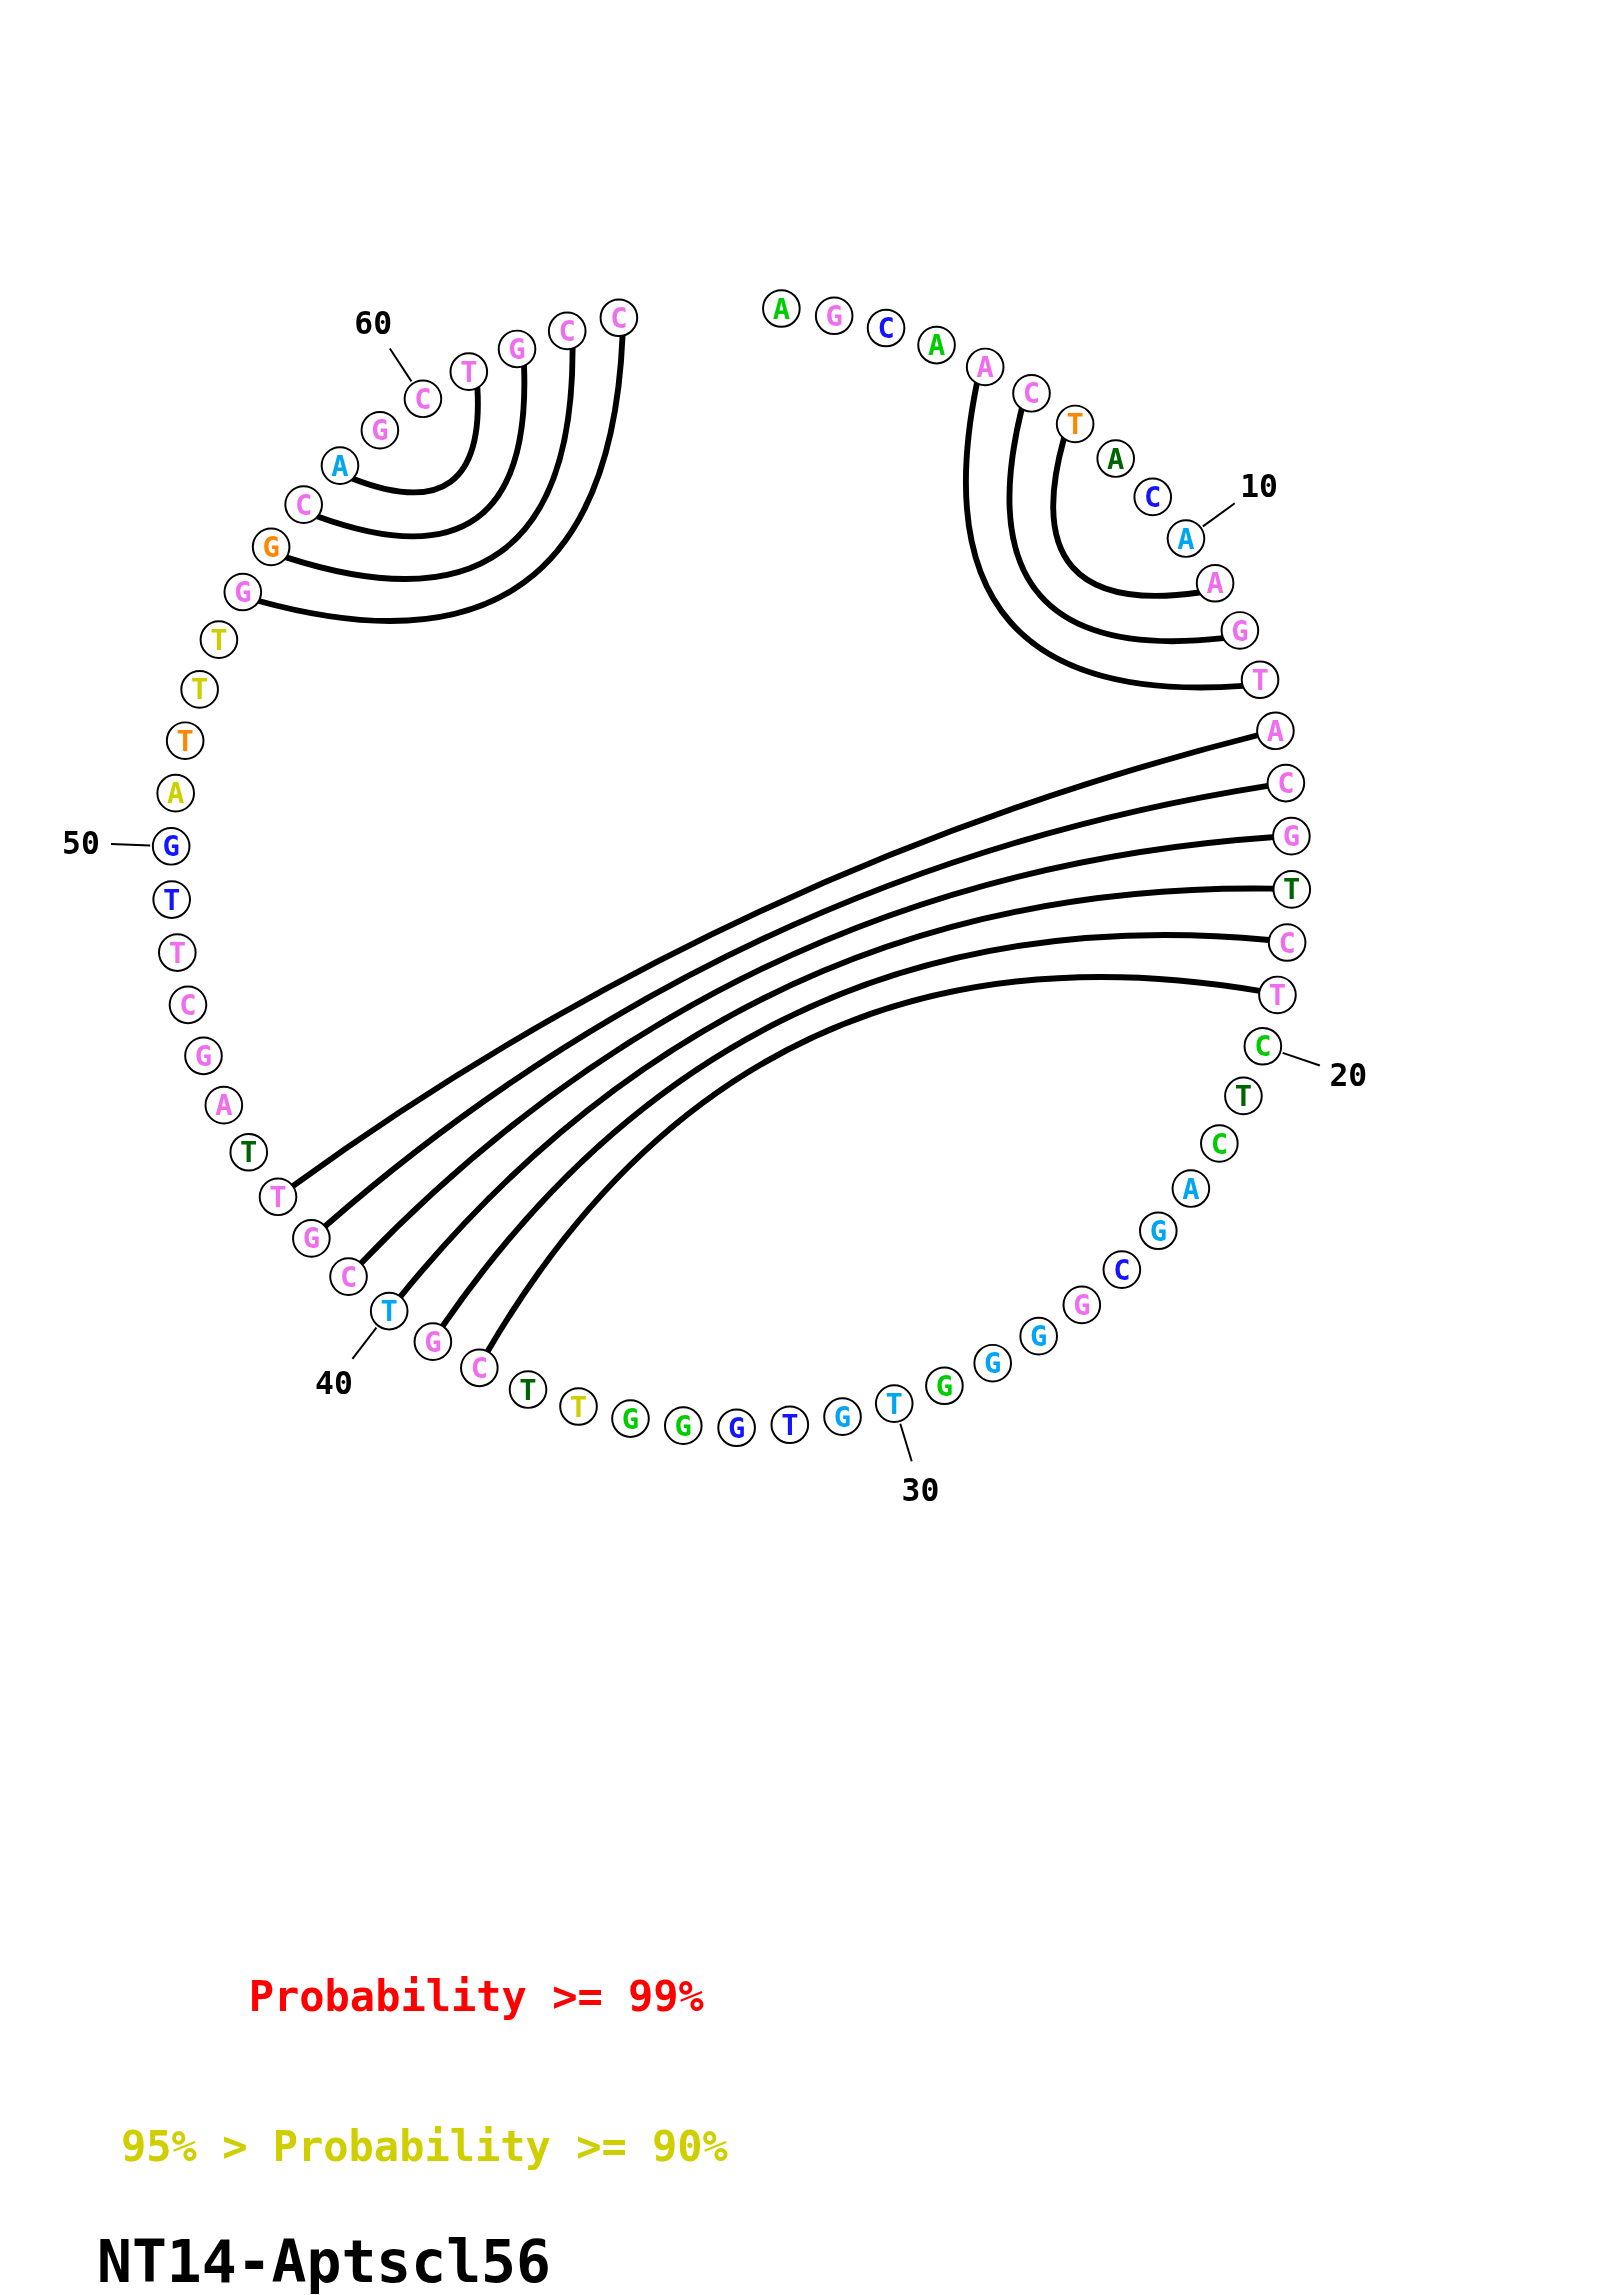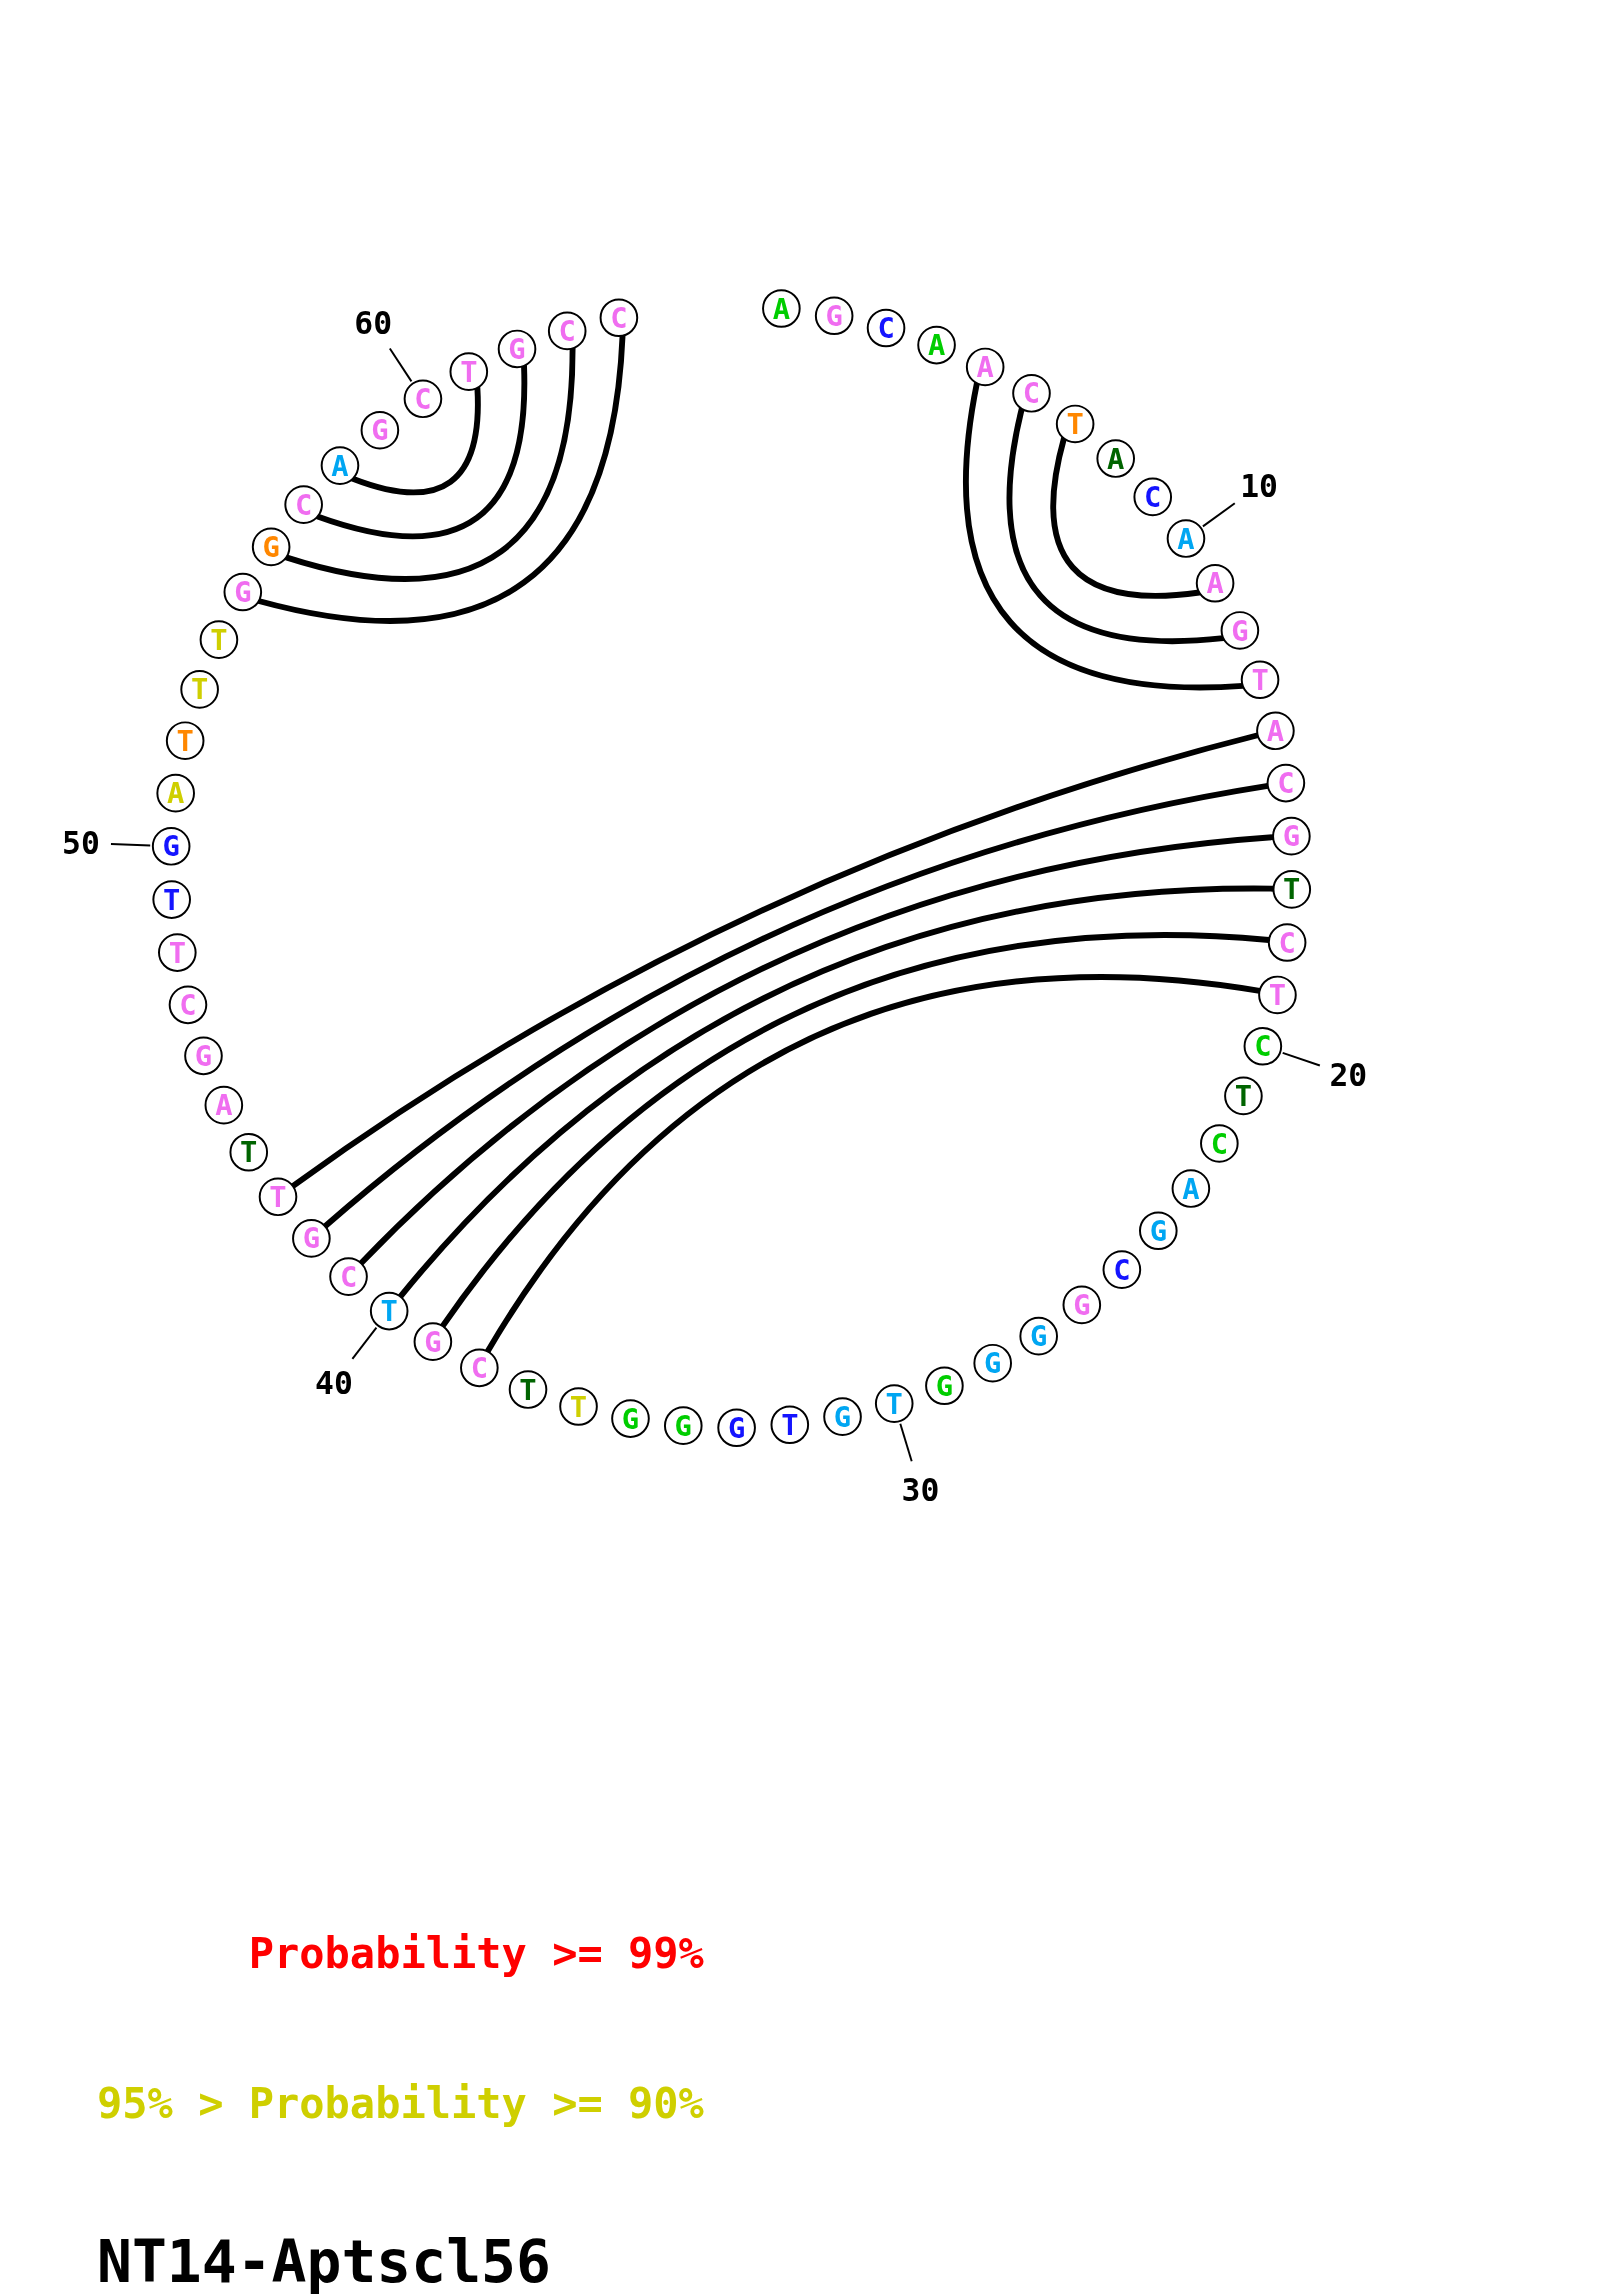--- a/index.html
+++ b/index.html
@@ -204,22 +204,22 @@
       <text x="945.9" y="485.5" dy="0.35em" text-anchor="middle" font-size="44" font-weight="bold" fill="#f06df0">C</text>
       <text x="1924.4" y="742.2" dy="0.35em" text-anchor="middle" font-size="48" font-weight="bold" fill="#000000">10</text>
       <text x="2060.8" y="1643.0" dy="0.35em" text-anchor="middle" font-size="48" font-weight="bold" fill="#000000">20</text>
       <text x="1406.7" y="2277.2" dy="0.35em" text-anchor="middle" font-size="48" font-weight="bold" fill="#000000">30</text>
       <text x="510.5" y="2113.0" dy="0.35em" text-anchor="middle" font-size="48" font-weight="bold" fill="#000000">40</text>
       <text x="123.7" y="1288.2" dy="0.35em" text-anchor="middle" font-size="48" font-weight="bold" fill="#000000">50</text>
       <text x="570.5" y="494.2" dy="0.35em" text-anchor="middle" font-size="48" font-weight="bold" fill="#000000">60</text>
     </svg>
 
   <div class="legend">
-    <span class="legend-row" style="color: rgb(255, 0, 0); padding-left: 6ch;">Probability &gt;= 99%</span>
-    <span class="legend-row" style="color: rgb(207, 207, 0);">95% &gt; Probability &gt;= 90%</span>
+    <span class="legend-row" style="color: rgb(255, 0, 0); padding-left: 6ch; margin-top: 43px;">Probability &gt;= 99%</span>
+    <span class="legend-row" style="color: rgb(207, 207, 0); margin-left: 24px;">95% &gt; Probability &gt;= 90%</span>
     
     
     
     
     
   </div>
 
   <div class="plot-title">NT14-Aptscl56</div>
 
 </div>

